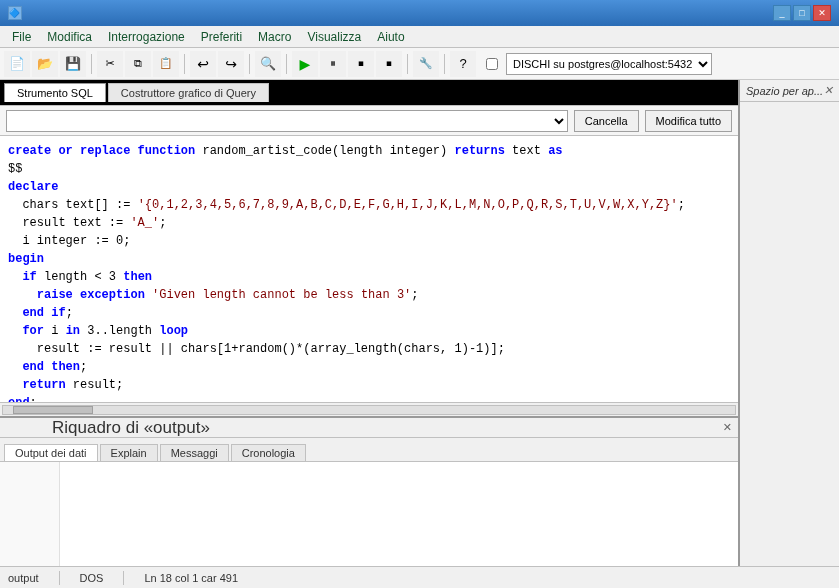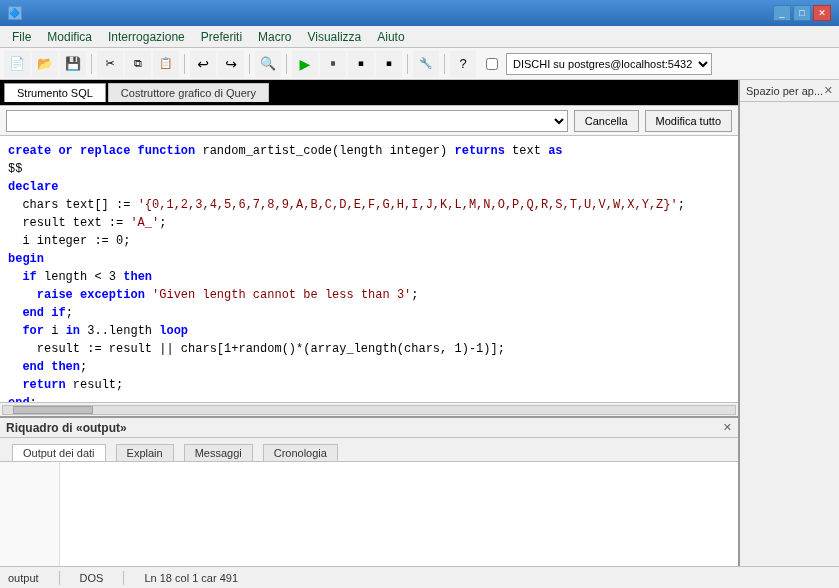--- a/index.html
+++ b/index.html
@@ -220,23 +220,24 @@
     .output-header {
       background: #f0f0f0;
       border-bottom: 1px solid #c0c0c0;
       display: flex;
       align-items: center;
       justify-content: space-between;
       padding: 2px 6px;
       height: 20px;
     }
     .output-title {
-      font-size: 12px;
+      font-size: 17px;
       color: #333;
-      font-weight: bold;
+      font-weight: normal;
+      margin-left: 46px;
     }
     .output-close {
       font-size: 11px;
       cursor: pointer;
       color: #666;
     }
     .output-tabs {
       background: #f0f0f0;
       border-bottom: 1px solid #c0c0c0;
       display: flex;
@@ -246,21 +247,20 @@
     }
     .output-tab {
       padding: 2px 10px;
       font-size: 11px;
       cursor: pointer;
       border: 1px solid #c0c0c0;
       border-bottom: none;
       background: #e8e8e8;
       margin-right: 2px;
       color: #333;
-      margin-left: 8px;
     }
     .output-tab.active {
       background: #ffffff;
       font-weight: normal;
     }
     .output-content {
       flex: 1;
       background: white;
       display: flex;
     }
@@ -273,20 +273,21 @@
       flex: 1;
     }
 
     
     .right-panel {
       width: 100px;
       background: #f0f0f0;
       border-left: 1px solid #999;
       display: flex;
       flex-direction: column;
+      font-style: italic;
     }
     .right-panel-header {
       background: #f0f0f0;
       padding: 4px 6px;
       font-size: 11px;
       color: #333;
       border-bottom: 1px solid #c0c0c0;
       display: flex;
       align-items: center;
       justify-content: space-between;

